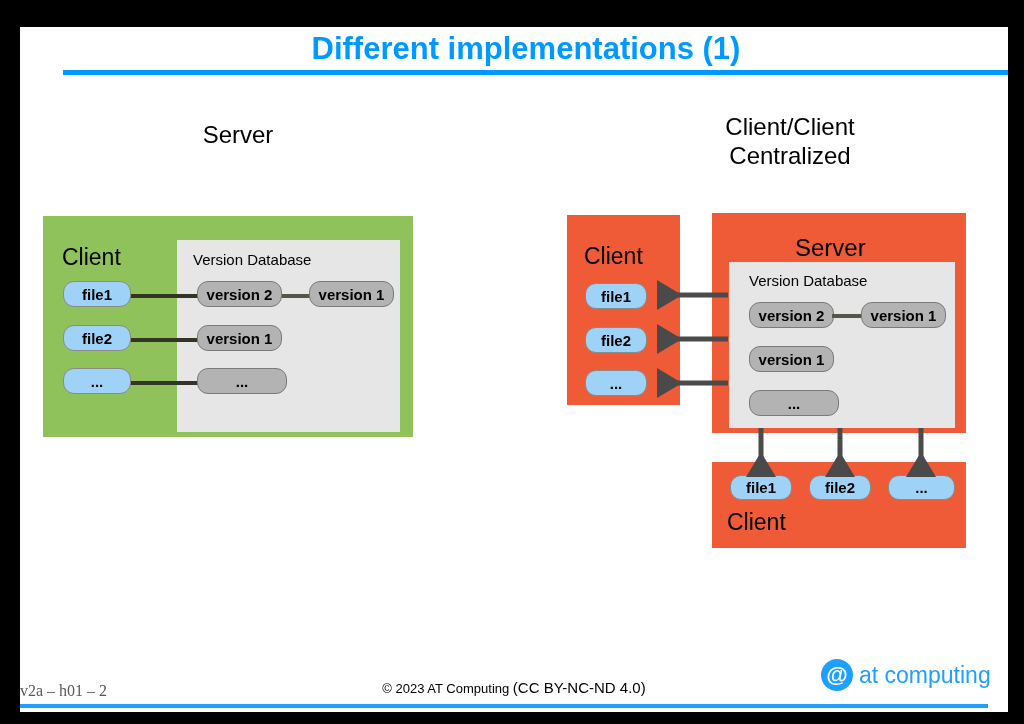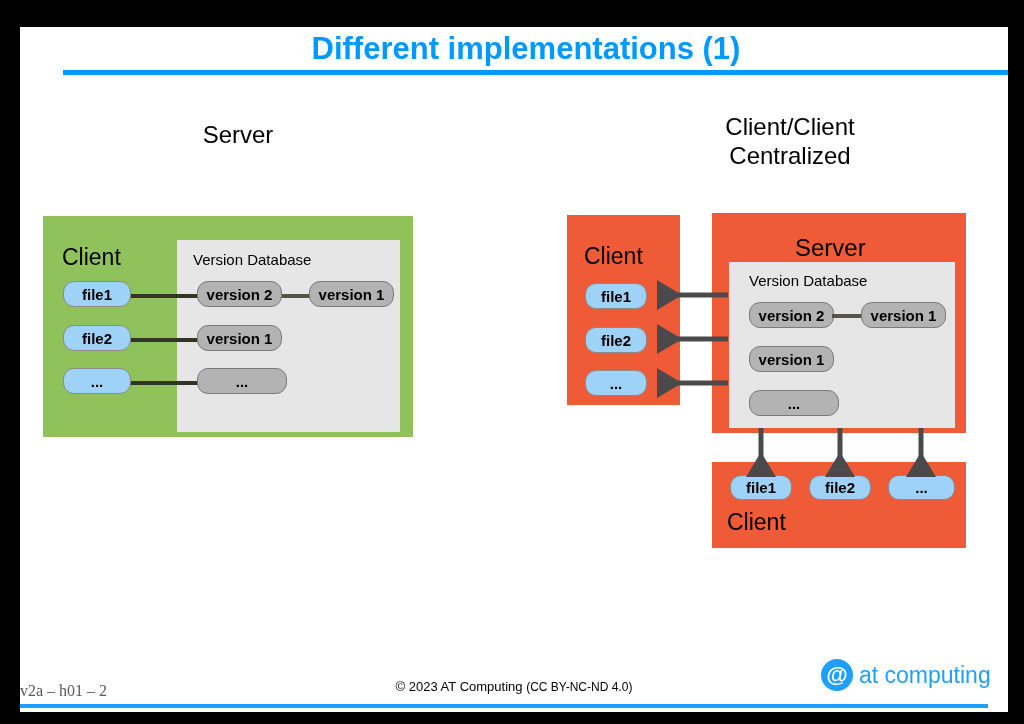--- a/index.html
+++ b/index.html
@@ -152,21 +152,21 @@
     position: absolute;
     left: 0px;
     top: 652px;
     width: 988px;
     text-align: center;
     font-size: 13px;
     color: #000000;
     white-space: nowrap;
   }
   #footer-center .cc {
-    font-size: 12px;
+    font-size: 15px;
   }
   #logo {
     position: absolute;
     left: 801px;
     top: 631px;
     height: 34px;
     display: flex;
     align-items: center;
     gap: 6px;
   }

